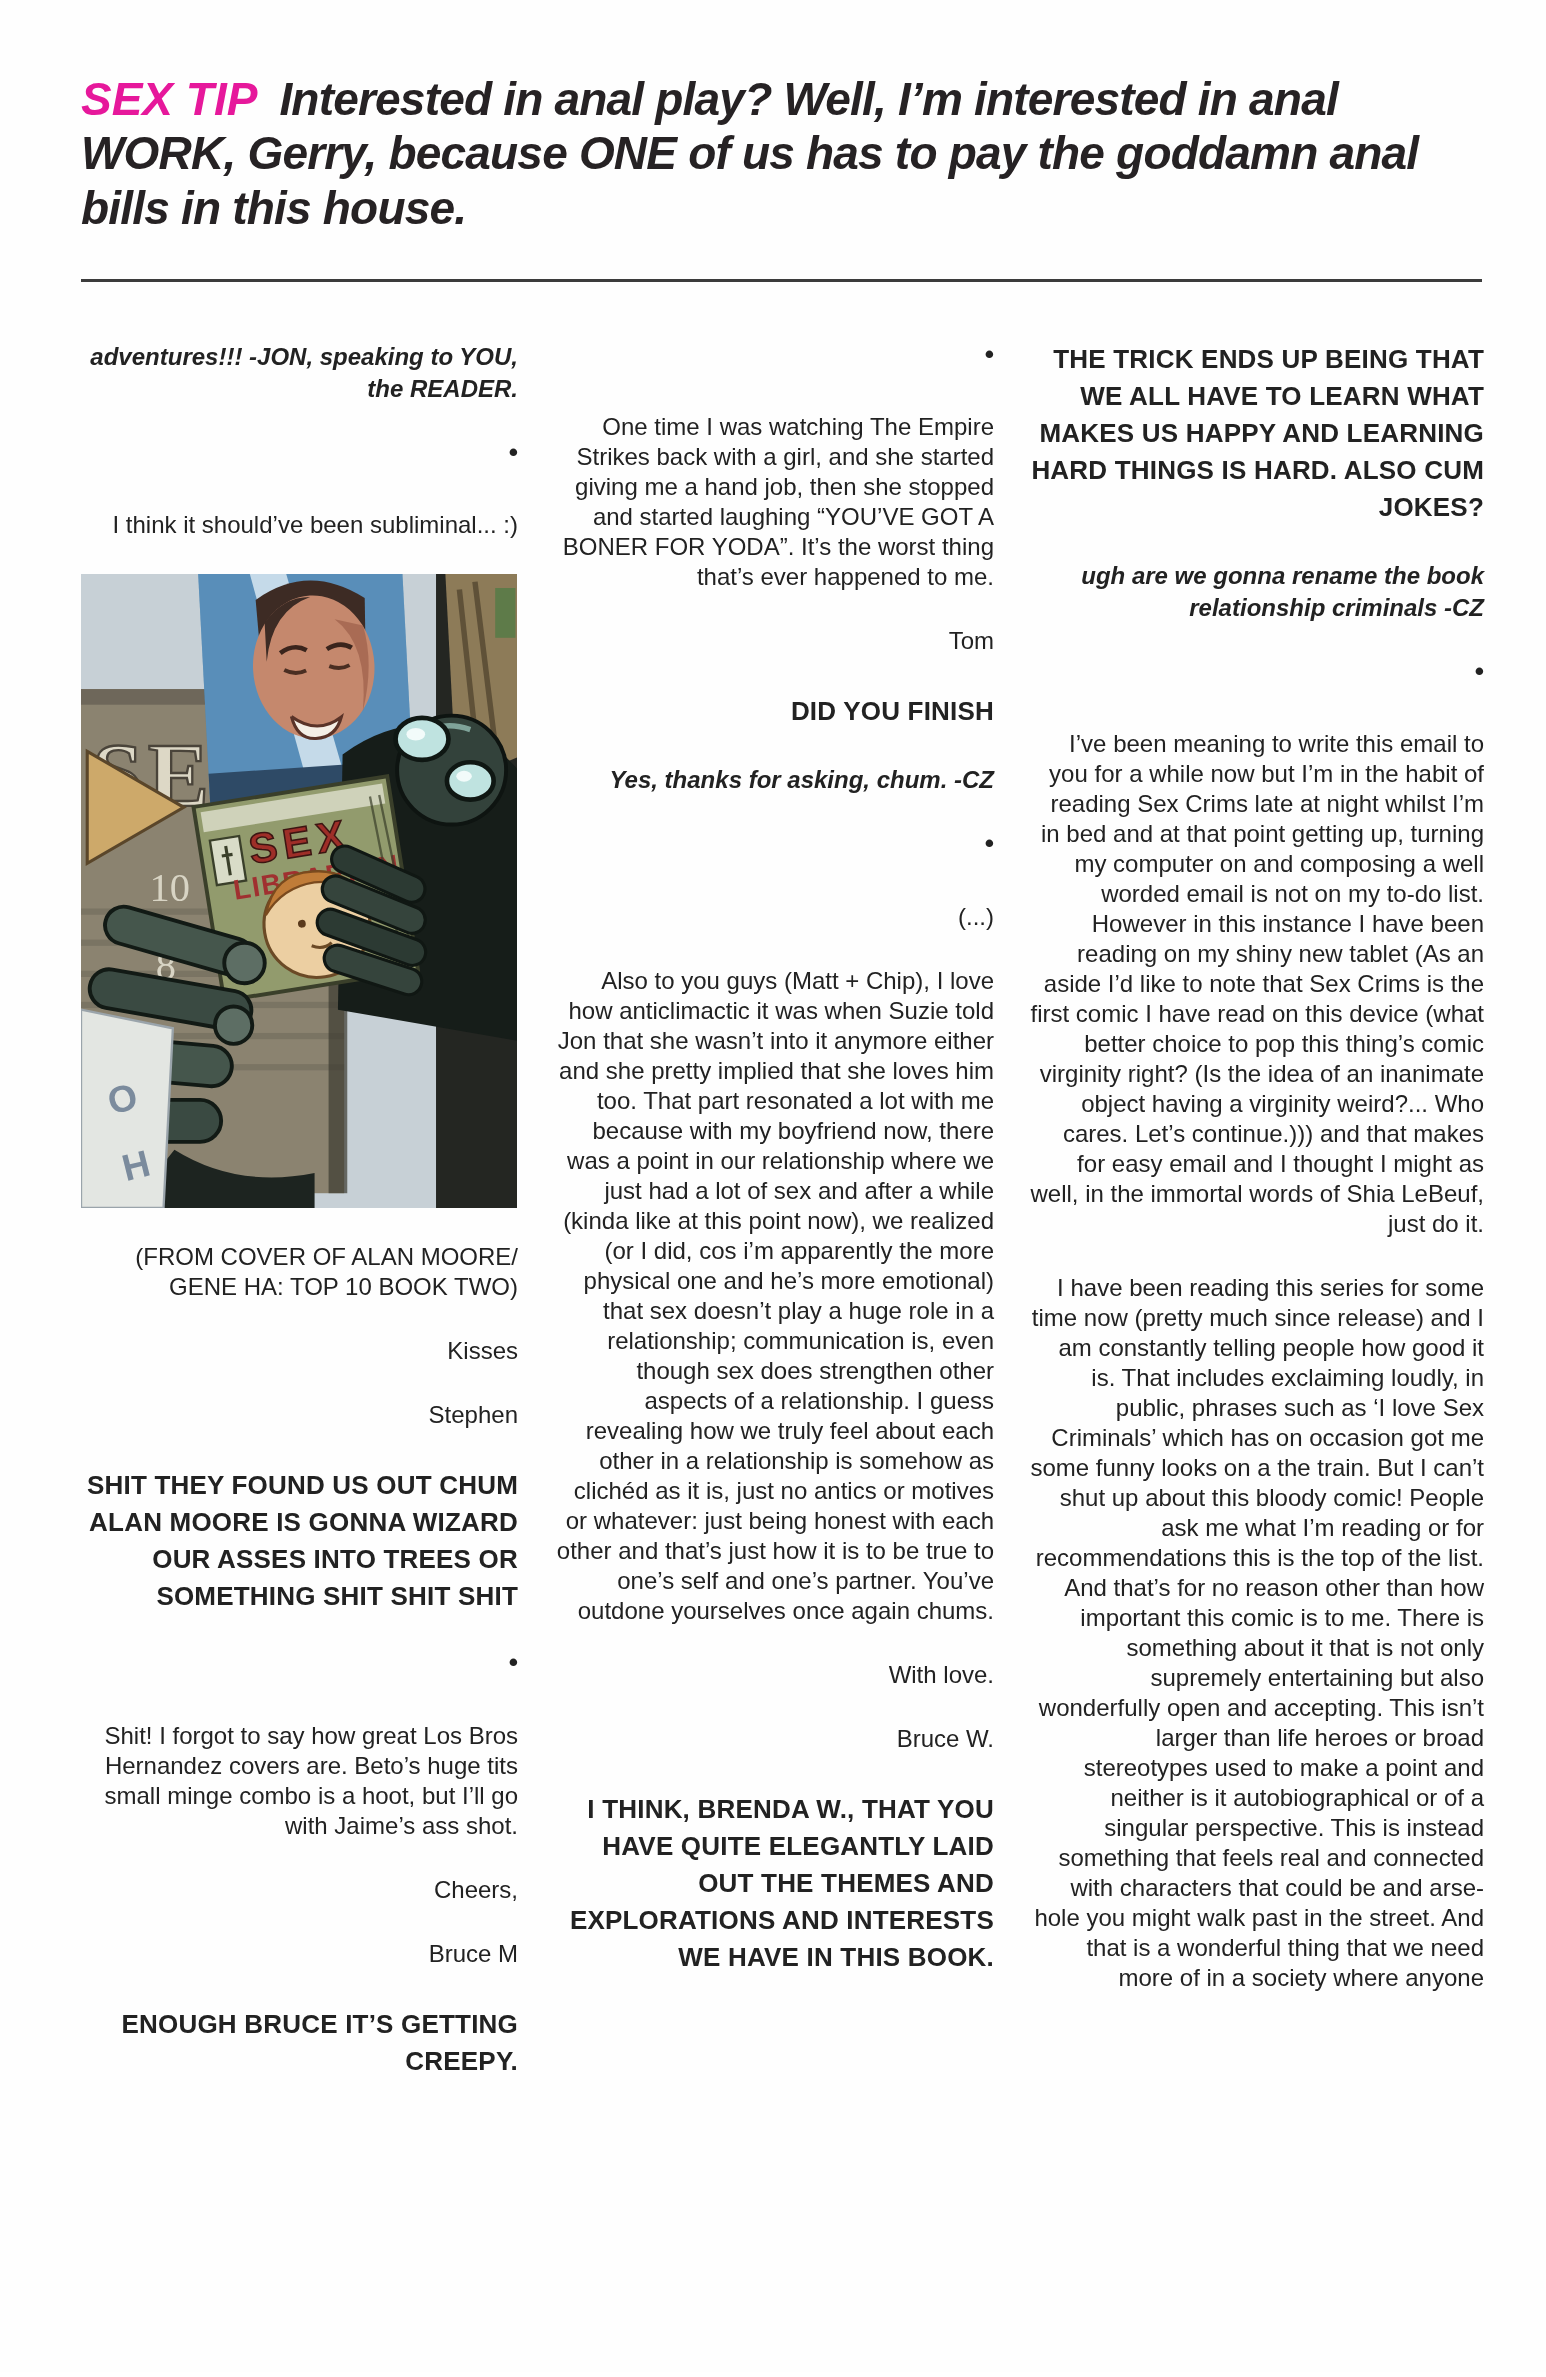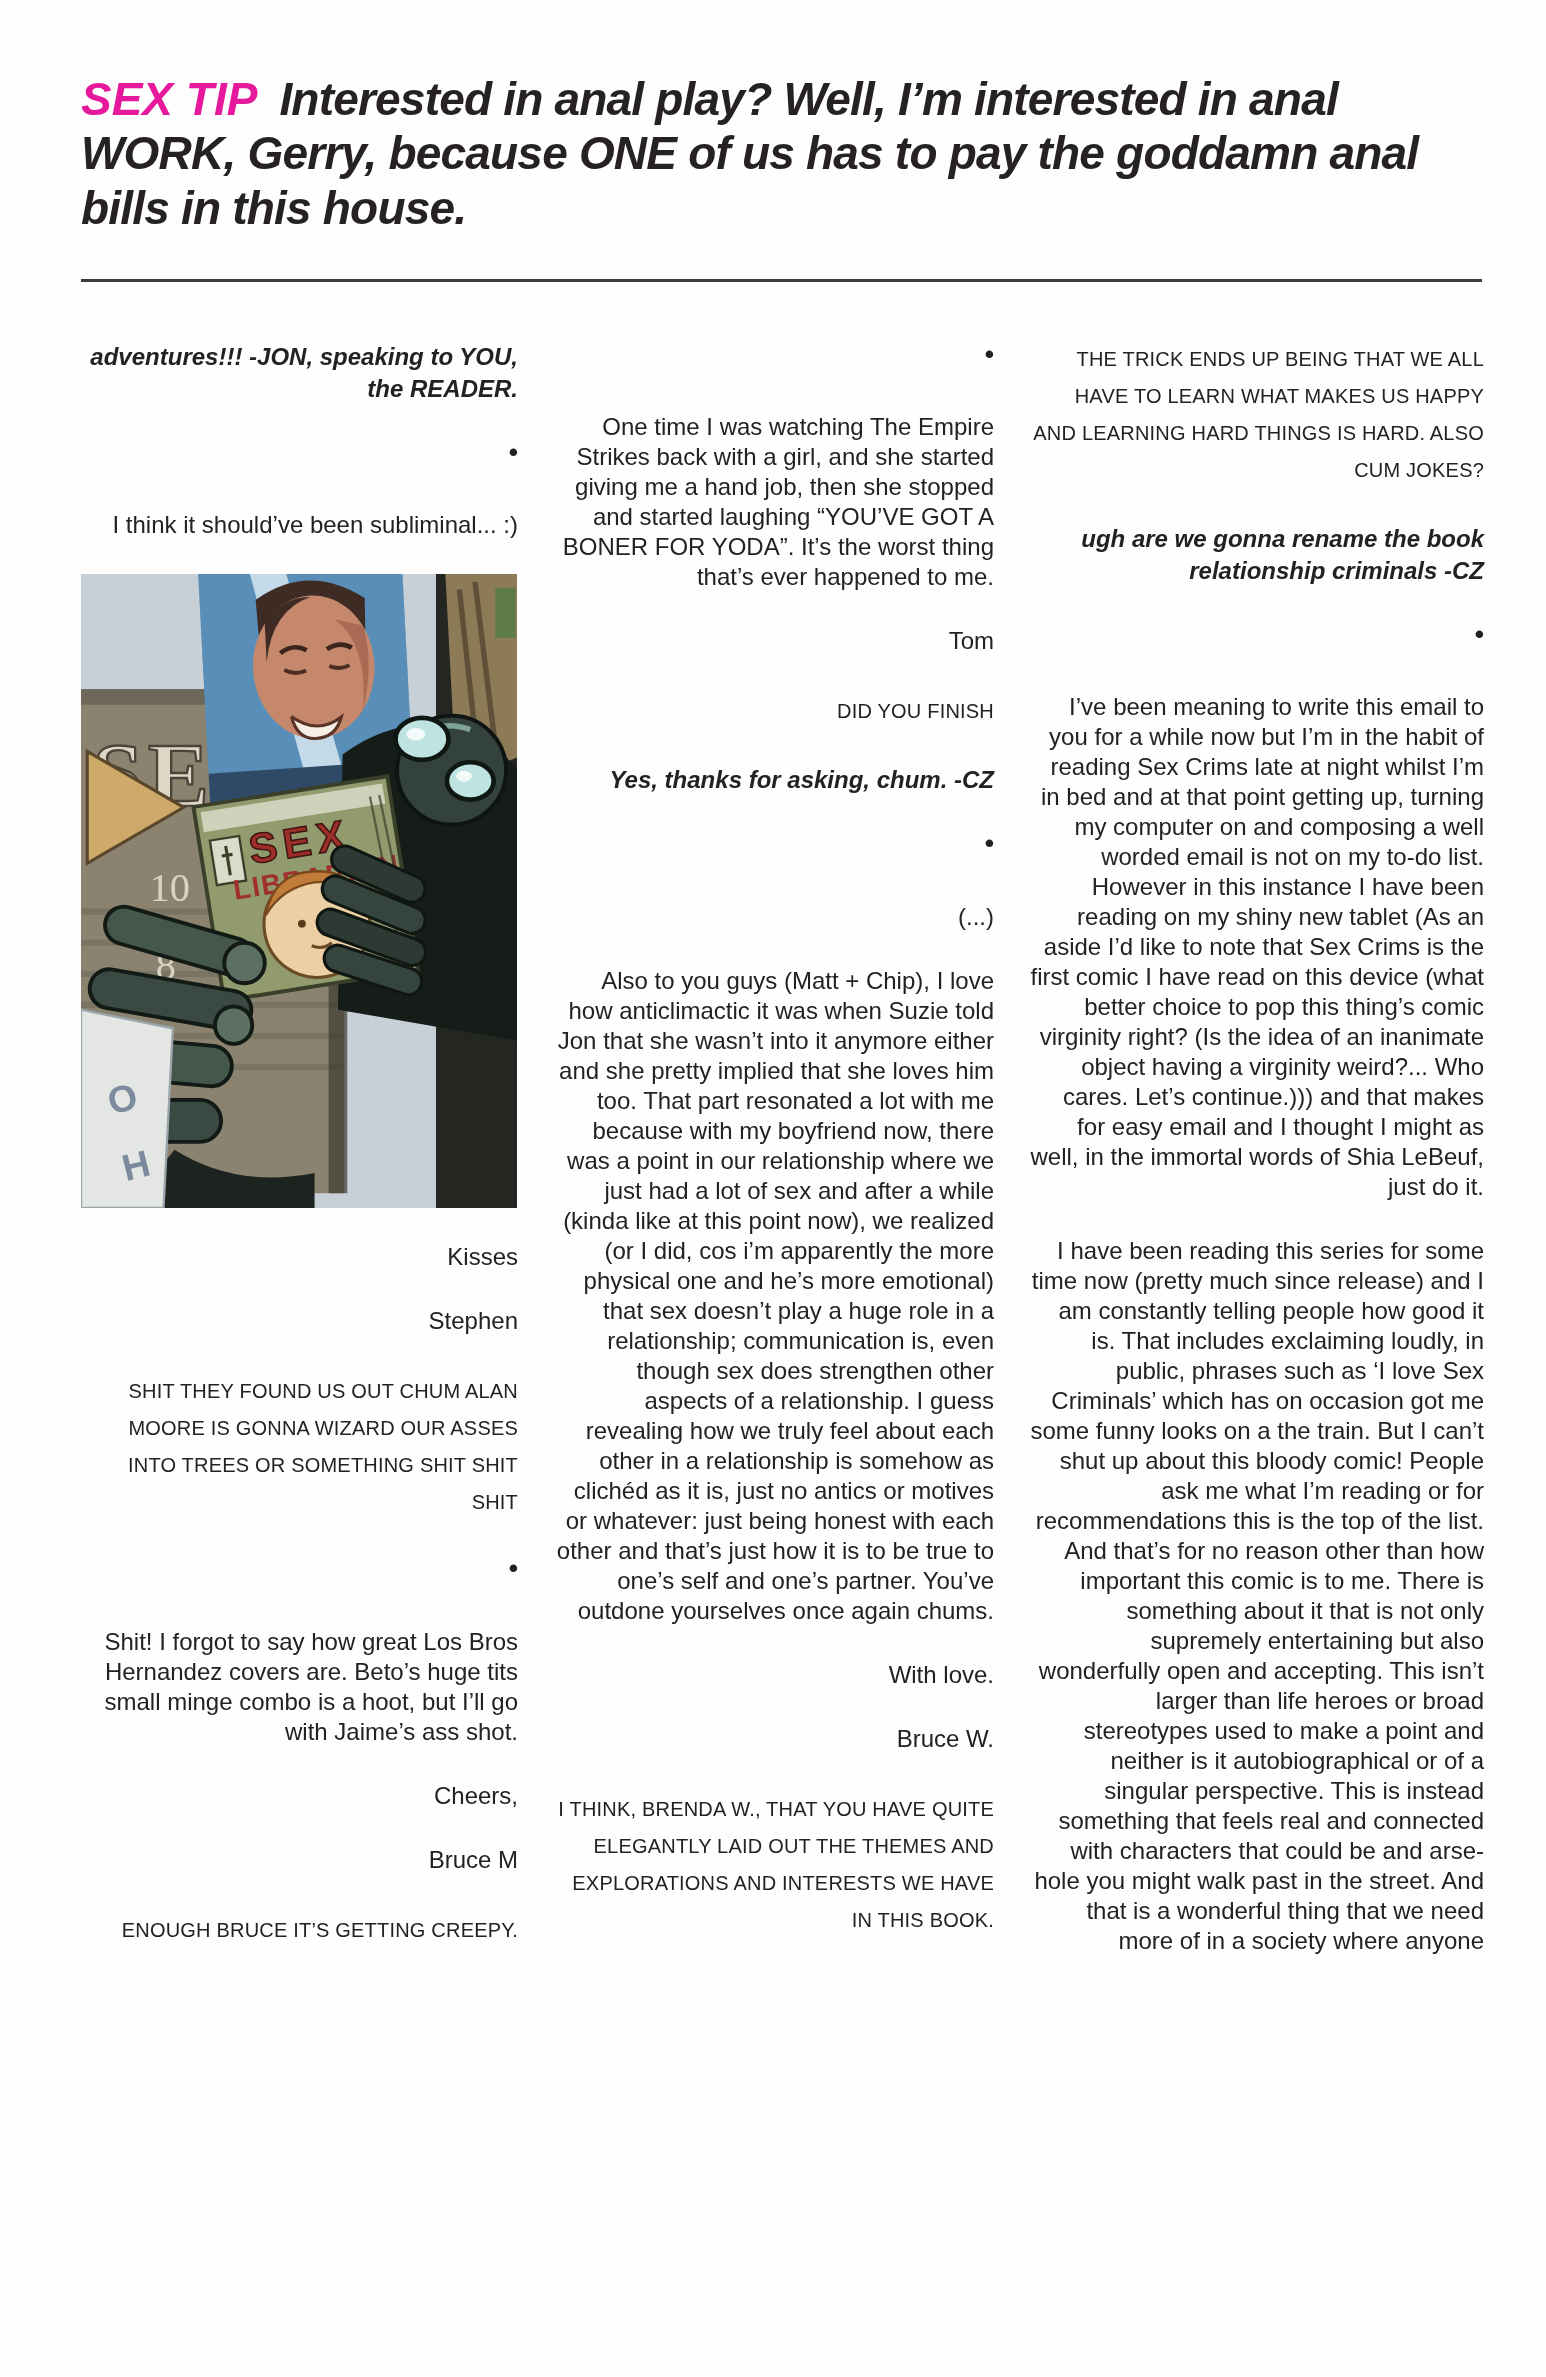--- a/index.html
+++ b/index.html
@@ -47,22 +47,22 @@
     color:#222222;
     text-align:right;
   }
   .body{font-weight:400;}
   .note{
     font-weight:700;
     font-style:italic;
     line-height:32px;
   }
   .shout{
-    font-weight:400;
-    font-size:20px;
+    font-weight:700;
+    font-size:26px;
     line-height:37px;
     letter-spacing:0.2px;
     margin-top:37px;
   }
   .bullet{
     font-size:26.5px;
     line-height:26.5px;
     margin:7.8px 0 45px 1.6px;
     font-weight:700;
   }
@@ -173,20 +173,21 @@
 
       <g>
         <polygon points="0,560 118,584 106,815 0,815" fill="#e3e6e2" stroke="#9aa4ab" stroke-width="3"></polygon>
         <text x="36" y="692" transform="rotate(-14 50 680)" font-family="Liberation Sans, sans-serif" font-size="48" font-weight="700" fill="#7b8b9d">O</text>
         <text x="54" y="778" transform="rotate(-14 66 764)" font-family="Liberation Sans, sans-serif" font-size="48" font-weight="700" fill="#7b8b9d">H</text>
       </g>
 
       <polygon points="8,228 132,300 8,372" fill="#cda96a" stroke="#5a462a" stroke-width="4"></polygon>
     </svg>
   </figure>
+        <p class="blk body">(FROM COVER OF ALAN MOORE/ GENE HA: TOP 10 BOOK TWO)</p>
         <p class="blk body">Kisses</p>
         <p class="blk body">Stephen</p>
         <p class="blk shout">SHIT THEY FOUND US OUT CHUM ALAN MOORE IS GONNA WIZARD OUR ASSES INTO TREES OR SOMETHING SHIT SHIT SHIT</p>
         <p class="blk bullet">•</p>
         <p class="blk body">Shit! I forgot to say how great Los Bros Hernandez covers are. Beto’s huge tits small minge combo is a hoot, but I’ll go with Jaime’s ass shot.</p>
         <p class="blk body">Cheers,</p>
         <p class="blk body">Bruce M</p>
         <p class="blk shout">ENOUGH BRUCE IT’S GETTING CREEPY.</p>
       </div>
     <div class="col">

